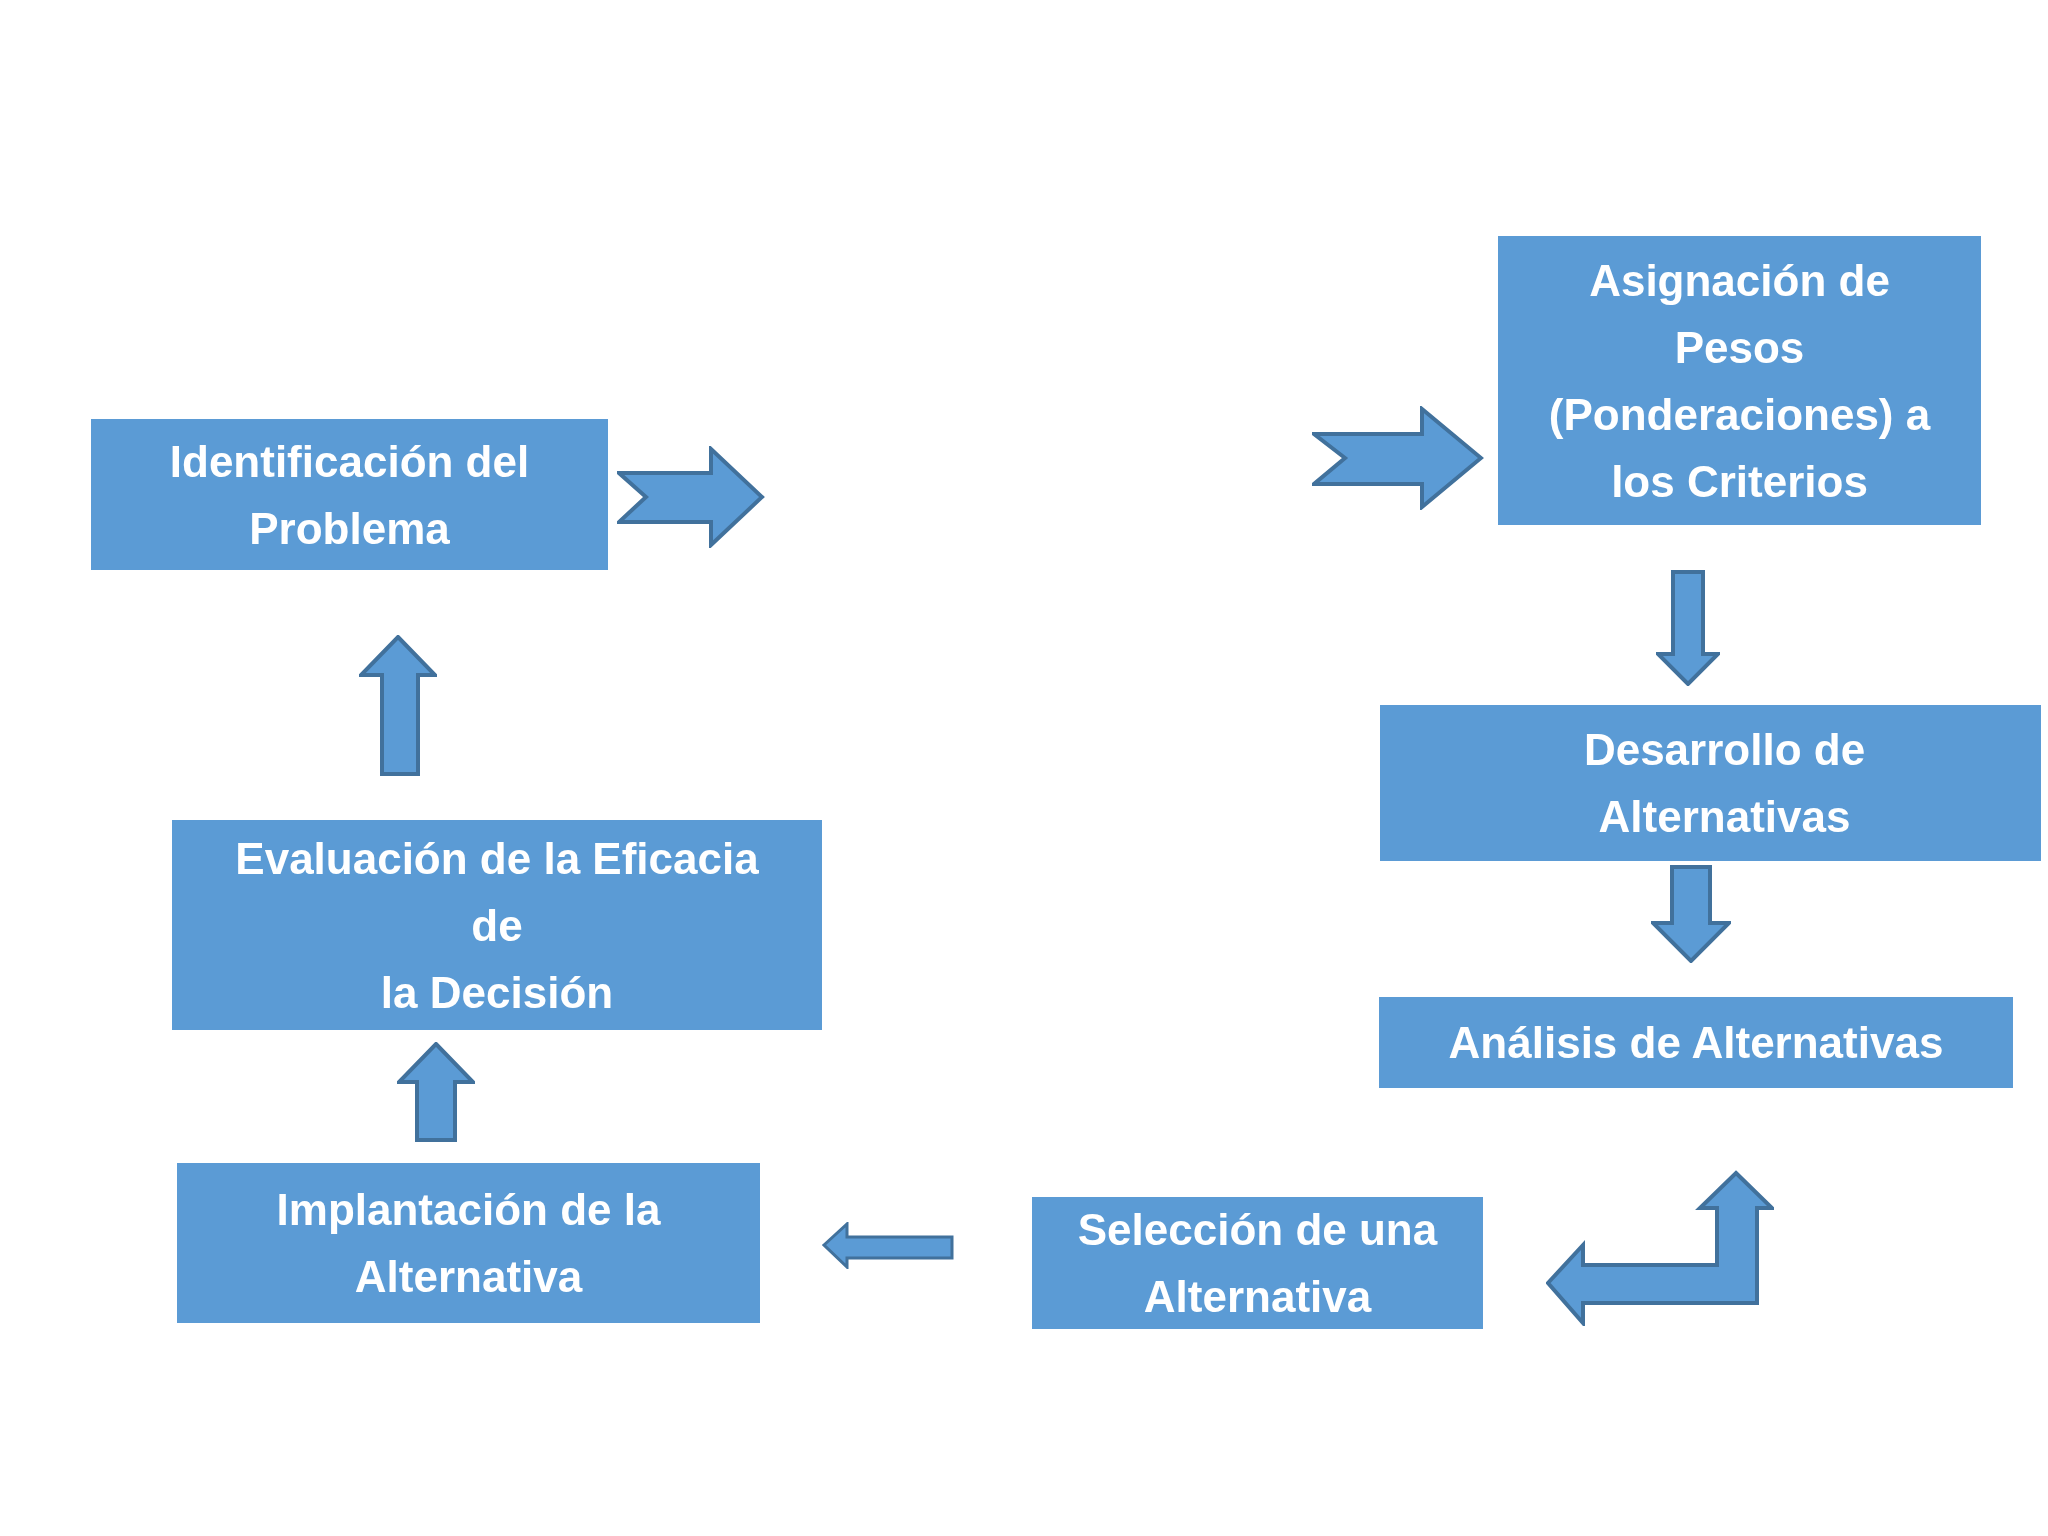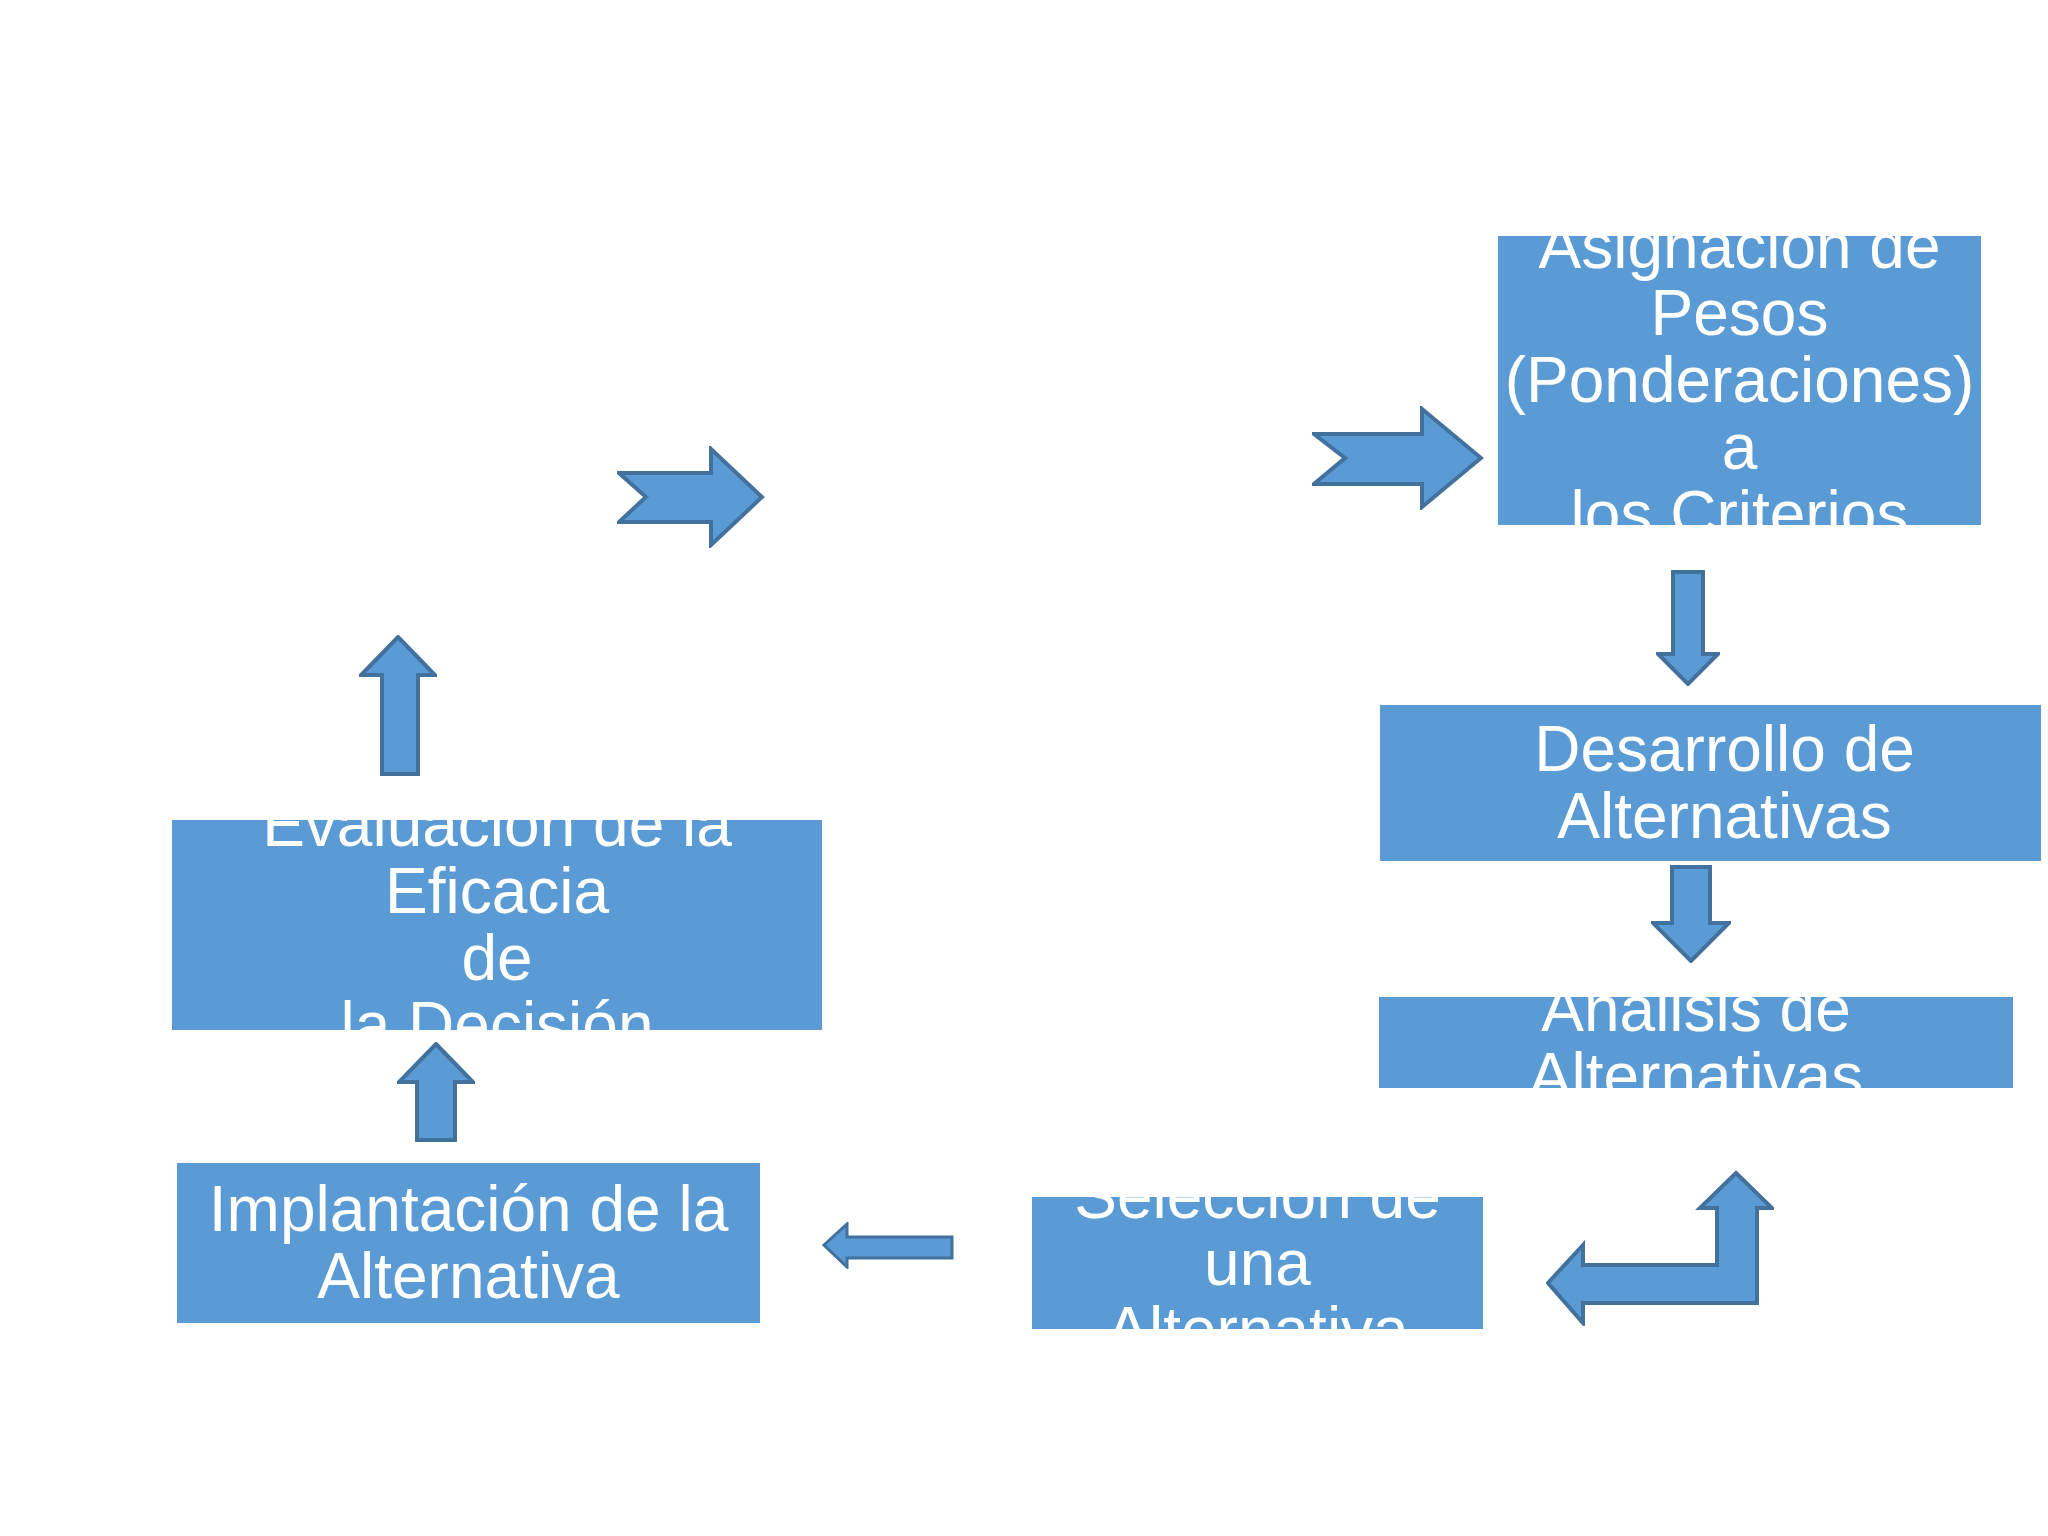--- a/index.html
+++ b/index.html
@@ -26,22 +26,22 @@
     background: var(--node-fill);
     color: var(--node-text);
     display: flex;
     align-items: center;
     justify-content: center;
     text-align: center;
   }
   .node-label {
     display: block;
     white-space: pre-line;
-    font-weight: 400;
-    font-size: 64px;
+    font-weight: 700;
+    font-size: 44px;
     line-height: 67px;
     letter-spacing: 0px;
   }
   .arrow {
     position: absolute;
     display: block;
   }
   
   #node-problema     { left:   91px; top:  419px; width: 517px; height: 151px; }
   #node-criterios    { left:  779px; top:  293px; width: 500px; height: 295px; }
@@ -66,20 +66,24 @@
     stroke-width: 4;
     stroke-linejoin: miter;
   }
   .shape-thin { stroke-width: 3; }
 </style>
 </head>
 <body style="background: rgb(255, 255, 255);">
 
 <div class="stage">
 
+  <div class="node" id="node-problema">
+    <span class="node-label">Identificación del
+Problema</span>
+  </div>
 
 
   <div class="node" id="node-pesos">
     <span class="node-label">Asignación de
 Pesos
 (Ponderaciones) a
 los Criterios</span>
   </div>
 
   <div class="node" id="node-desarrollo">

